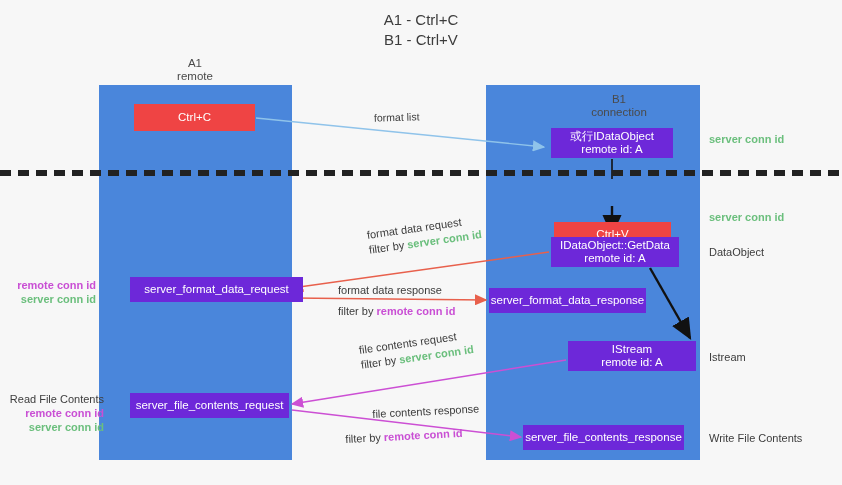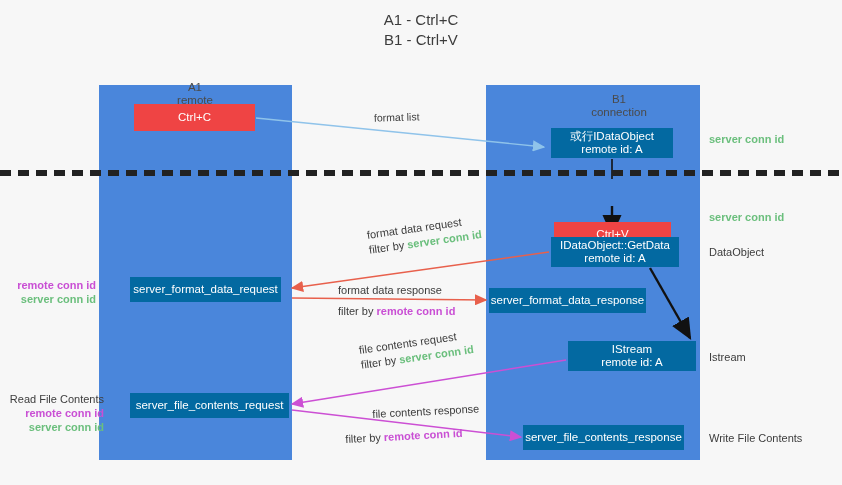--- a/index.html
+++ b/index.html
@@ -21,46 +21,46 @@
     font-size:15px;color:#3c3c3c;
     line-height:20px;
     white-space:pre-line;
   }
 
   
   .col-head{
     font-size:11.5px;color:#4a4a4a;text-align:center;
     line-height:13px;white-space:pre-line;
   }
-  #head-a1{left:124px;top:57px;width:142px;margin-top:24px;}
+  #head-a1{left:124px;top:57px;width:142px;}
   #head-b1{left:533px;top:57px;width:172px;margin-top:36px;}
 
   
   .lane{background:#4a86db;}
   #lane-a1{left:99px;top:85px;width:193px;height:375px;}
   #lane-b1{left:486px;top:85px;width:214px;height:375px;}
 
   
   .box{
     box-sizing:border-box;
     display:flex;align-items:center;justify-content:center;
     text-align:center;color:#ffffff;
     font-size:11.5px;line-height:13px;
     white-space:pre-line;
     padding:3px 6px;
   }
   .green{background:#ef4444;}
-  .orange{background:#0369a1;}
+  .orange{background:#6d28d9;}
 
   #box-ctrlc{left:134px;top:104px;width:121px;height:27px;}
   #box-idataobject{left:551px;top:128px;width:122px;height:30px;}
   #box-ctrlv{left:554px;top:181px;width:117px;height:24px;margin-top:41px;}
   #box-getdata{left:551px;top:237px;width:128px;height:30px;}
   #box-istream{left:568px;top:341px;width:128px;height:30px;}
-  #box-fmt-req{left:130px;top:277px;width:151px;height:25px;}
+  #box-fmt-req{left:130px;top:277px;width:173px;height:25px;}
   #box-fmt-resp{left:489px;top:288px;width:157px;height:25px;}
   #box-file-req{left:130px;top:393px;width:159px;height:25px;}
   #box-file-resp{left:523px;top:425px;width:161px;height:25px;text-align:right;}
 
   
   .side{font-size:11px;line-height:14px;}
   .green-t{color:#6bbf7d;font-weight:bold;}
   .magenta-t{color:#c94fd4;font-weight:bold;}
   .plain-t{color:#3c3c3c;}
 

